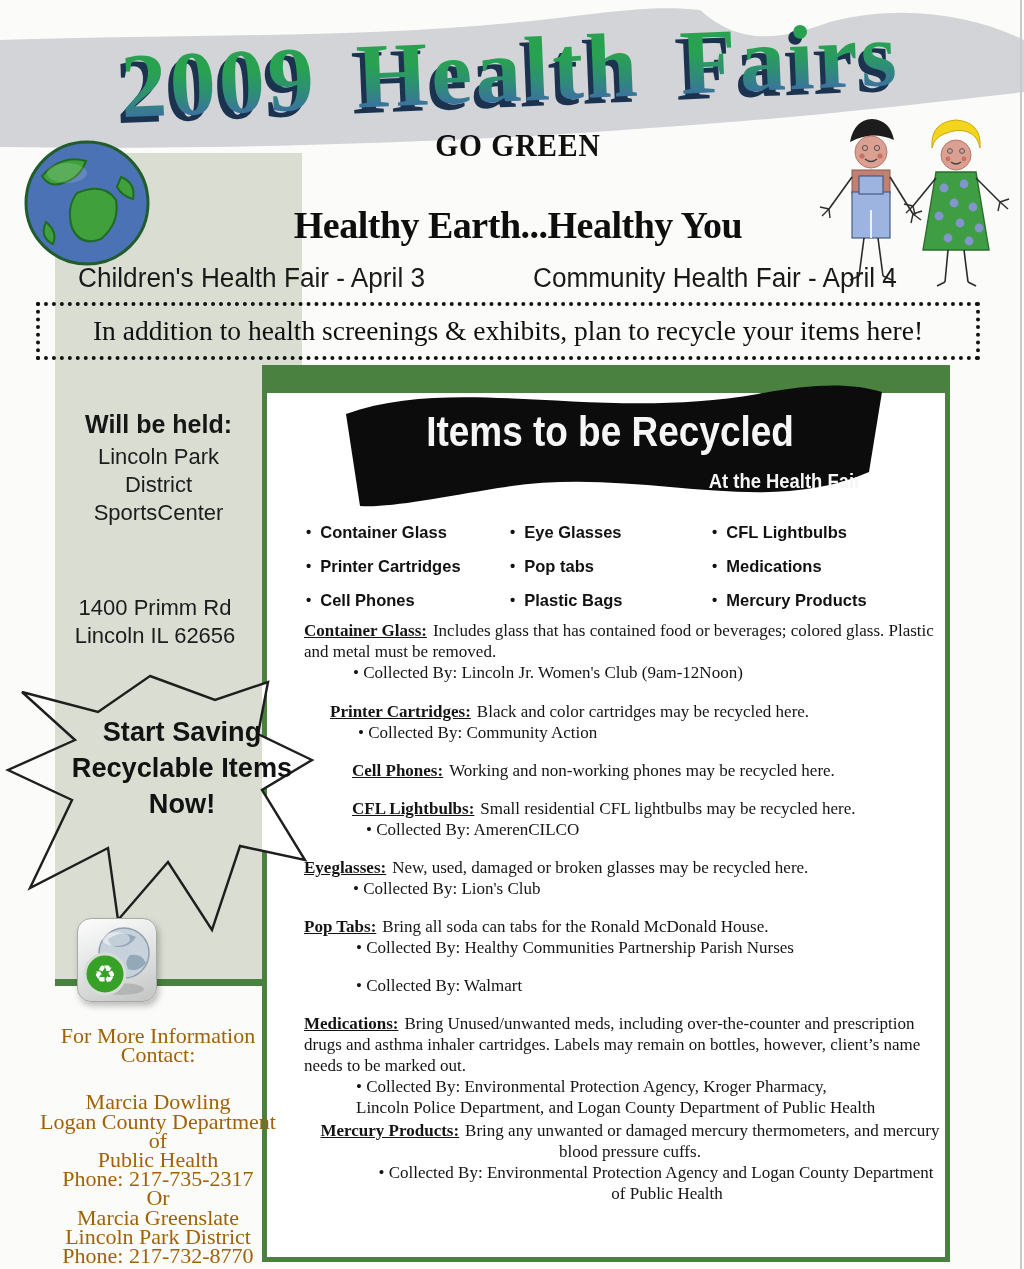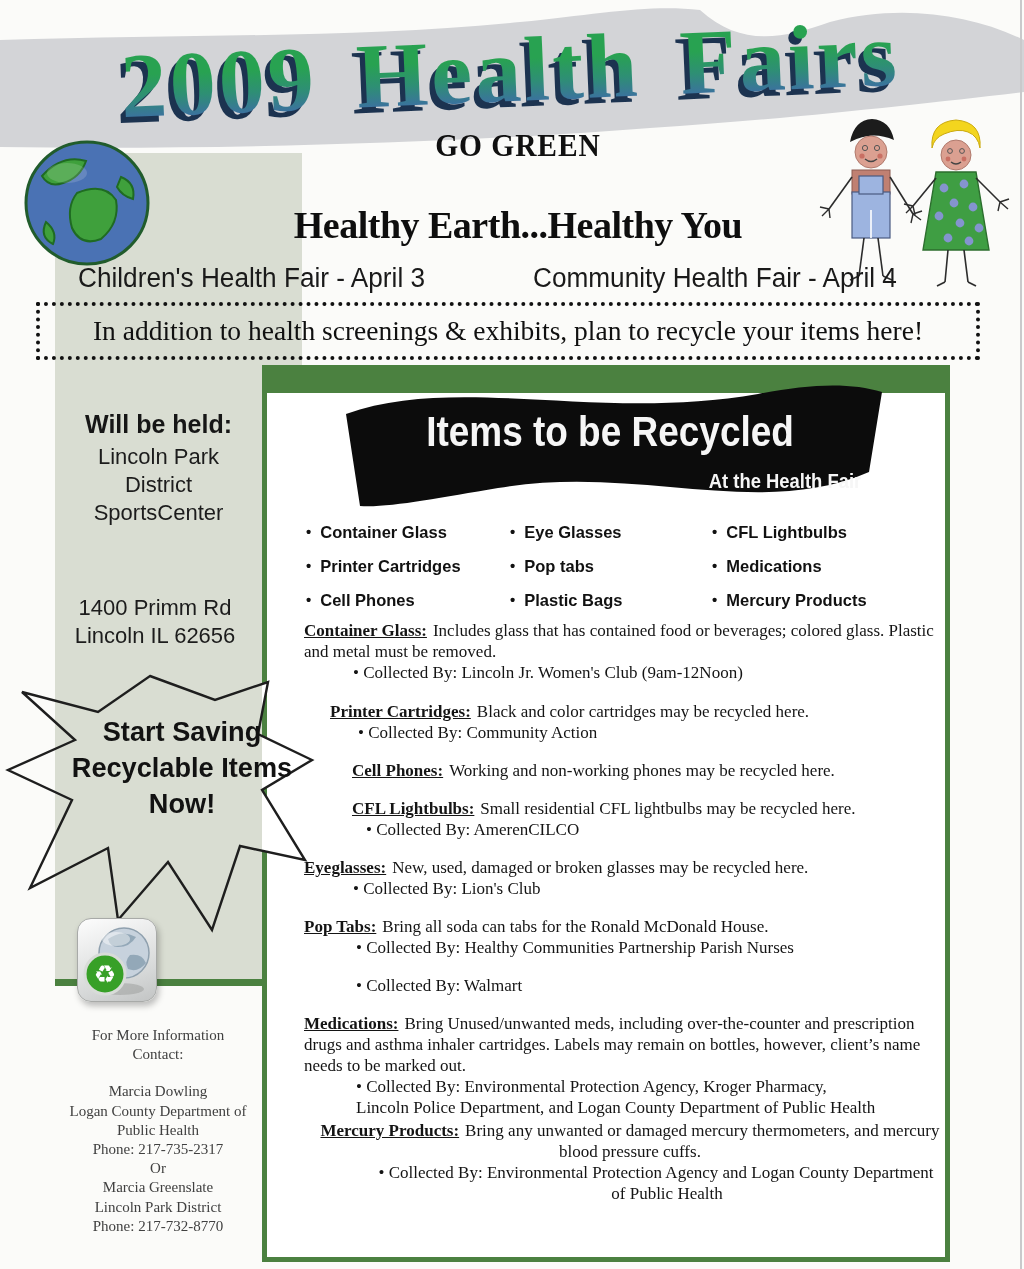--- a/index.html
+++ b/index.html
@@ -71,23 +71,23 @@
   .star-text{left:30px;top:714px;width:304px;text-align:center;
     font-family:"Liberation Sans",sans-serif;font-weight:700;font-size:28px;
     line-height:36px;color:#121212;transform:scaleX(.97);}
 
   
   .recycle-btn{left:77px;top:918px;width:78px;height:82px;border-radius:14px;
     background:linear-gradient(160deg,#fdfdfd,#d6d8d8 70%,#c2c4c4);
     border:1px solid #a8aaa8;box-shadow:2px 4px 6px rgba(0,0,0,.25);}
 
   
-  .contact{left:33px;top:1026px;width:250px;text-align:center;font-size:15px;
-    line-height:19.2px;color:#404040;}
-  .gap-top{margin-top:18px;}
+  .contact{left:33px;top:1026px;width:250px;text-align:center;font-size:22px;
+    line-height:19.2px;color:#a16207;}
+  .gap-top{margin-top:28px;}
 
   .edge-line{right:2px;top:0;width:2px;height:1269px;background:#c9c9cb;}
 </style>
 </head>
 <body>
 
 <div class="page">
 
   <svg class="abs band-svg" width="1024" height="170" viewBox="0 0 1024 170">
     <path d="M 0,40 C 200,34 360,38 520,22 C 600,14 650,4 700,10 C 740,46 780,40 830,22 C 900,4 970,14 1024,40 L 1024,92 C 920,104 800,118 650,128 C 470,142 240,150 0,147 Z" fill="#d3d4d7"></path>

